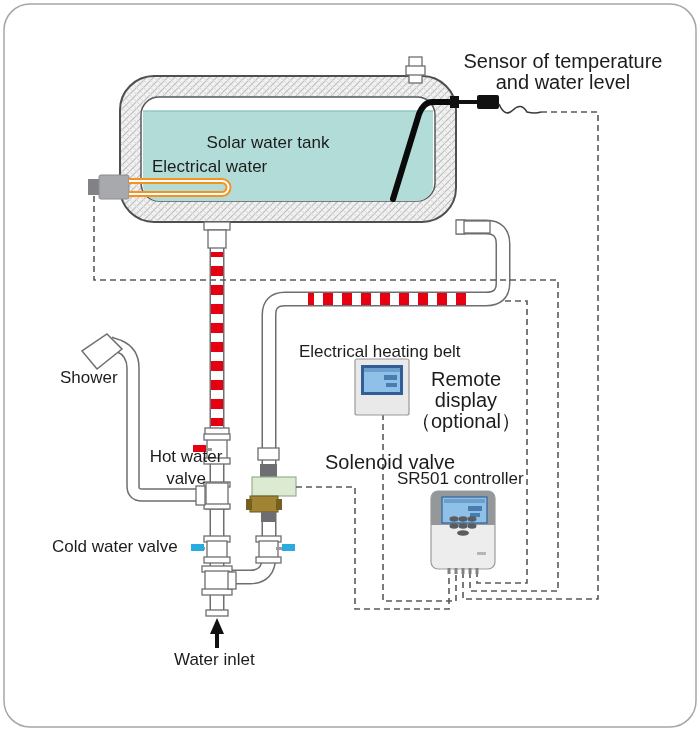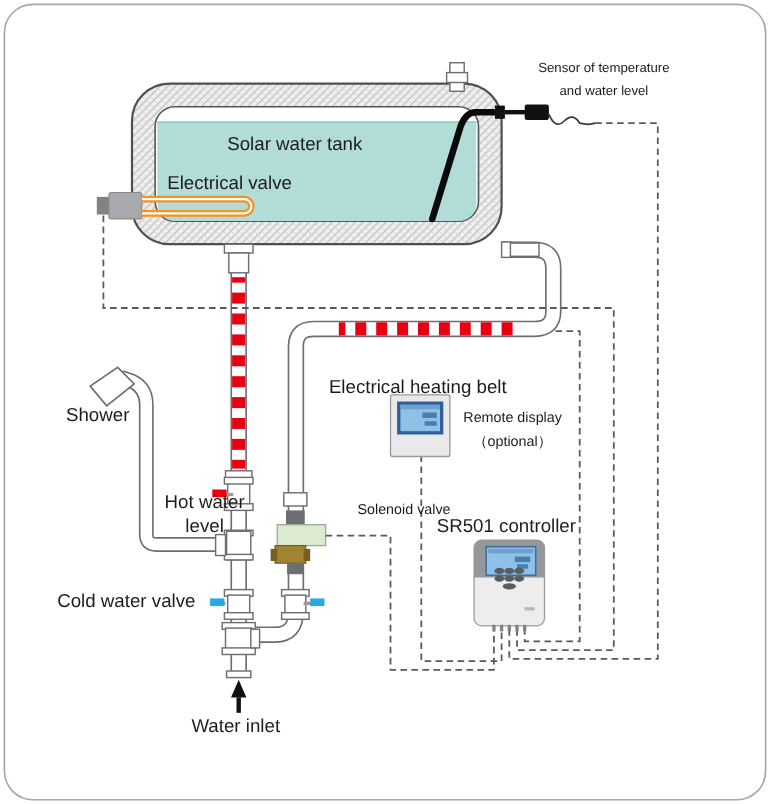--- a/index.html
+++ b/index.html
@@ -1,21 +1,21 @@
 <!DOCTYPE html>
 <html><head>
 <meta charset="utf-8">
 <style>
   html,body{margin:0;padding:0;background:#fff;}
   #stage{position:relative;width:700px;height:731px;background:#fff;overflow:hidden;
          font-family:"Liberation Sans",sans-serif;color:#1c1c1c;}
   #stage svg{position:absolute;left:0;top:0;}
   .lbl{position:absolute;font-size:17px;line-height:22px;white-space:nowrap;}
   .center{text-align:center;white-space:normal;}
-  .small{font-size:13px;line-height:21px;}
+  .small{font-size:20px;line-height:21px;}
 </style>
 </head>
 <body>
 
 <div id="stage">
 
 <svg width="700" height="731" viewBox="0 0 700 731">
   <defs>
     <pattern id="hatch" width="7" height="7" patternUnits="userSpaceOnUse">
       <rect width="7" height="7" fill="#f1f1f1"></rect>
@@ -167,36 +167,36 @@
     <g fill="#808285">
       <rect x="447.5" y="568" width="3" height="6"></rect>
       <rect x="454.5" y="568" width="3" height="6"></rect>
       <rect x="461.5" y="568" width="3" height="6"></rect>
       <rect x="468.5" y="568" width="3" height="6"></rect>
       <rect x="475.5" y="568" width="3" height="6"></rect>
     </g>
   </g>
 </svg>
 
-<div class="lbl center" style="left:440px;top:51px;width:218px;font-size:12px;line-height:21px;">
+<div class="lbl center" style="left:454px;top:51px;width:218px;font-size:20px;line-height:21px;">
   <div>Sensor of temperature</div>
   <div>and water level</div>
 </div>
 
-<div class="lbl center" style="left:178px;top:120px;width:180px;">Solar water tank</div>
-
-<div class="lbl" style="left:152px;top:156px;">Electrical valve</div>
+<div class="lbl center" style="left:178px;top:132px;width:180px;">Solar water tank</div>
+
+<div class="lbl" style="left:152px;top:156px;">Electrical water</div>
 
 <div class="lbl" style="left:299px;top:313px;margin-top:28px;">Electrical heating belt</div>
 
 <div class="lbl" style="left:60px;top:367px;">Shower</div>
 
 <div class="lbl center" style="left:140px;top:446px;width:92px;">
   <div>Hot water</div>
-  <div>level</div>
+  <div>valve</div>
 </div>
 
 <div class="lbl small" style="left:283px;top:452px;margin-left:42px;">Solenoid valve</div>
 
 <div class="lbl center small" style="left:410px;top:369px;width:112px;">
   <div>Remote display</div>
   <div>（optional）</div>
 </div>
 
 <div class="lbl" style="left:397px;top:468px;">SR501 controller</div>

